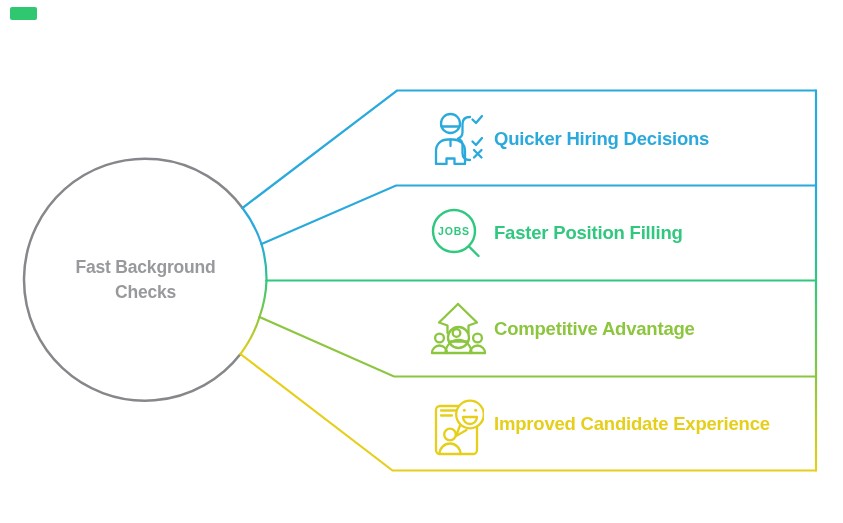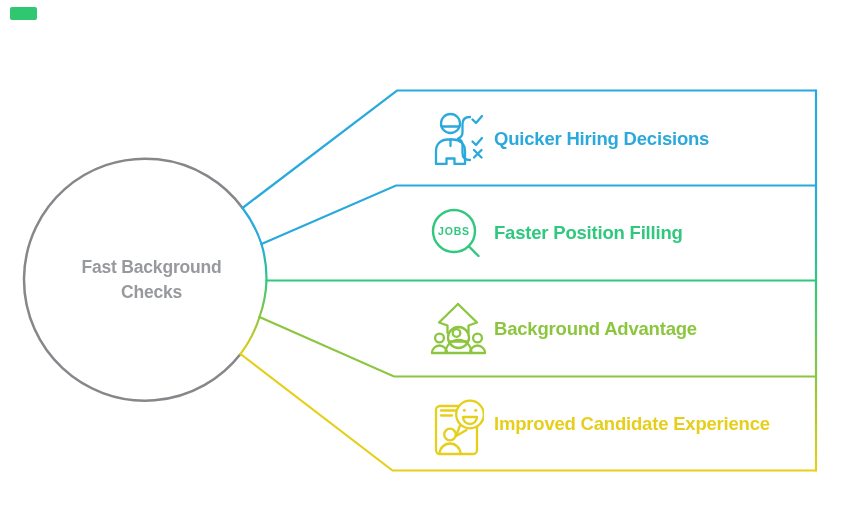--- a/index.html
+++ b/index.html
@@ -3,21 +3,21 @@
 <meta charset="utf-8">
 <style>
   html,body{margin:0;padding:0;background:#ffffff;}
   .stage{
     position:relative;width:843px;height:523px;background:#ffffff;overflow:hidden;
     font-family:"Liberation Sans","DejaVu Sans",sans-serif;
   }
   .accent-bar{position:absolute;left:10px;top:7px;width:27px;height:13px;border-radius:2px;}
   .layer{position:absolute;left:0;top:0;}
   .center-title{
-    position:absolute;left:64px;top:255px;width:175px;
+    position:absolute;left:58px;top:255px;width:175px;
     text-align:center;font-size:17.5px;font-weight:700;line-height:25px;letter-spacing:-0.2px;
   }
   .item-label{
     position:absolute;left:494px;transform:translateY(-50%);
     font-size:18.5px;font-weight:700;letter-spacing:-0.2px;white-space:nowrap;text-align:right;
   }
   .icon{position:absolute;}
   .icon *{vector-effect:none;}
   svg text.jobs{font-family:"Liberation Sans","DejaVu Sans",sans-serif;font-size:10.5px;font-weight:700;letter-spacing:0.8px;}
 </style>
@@ -112,21 +112,21 @@
     <circle cx="32.5" cy="41.5" r="10.5"></circle>
     <circle cx="30.5" cy="37" r="3.8"></circle>
     <path d="M23.5,45.5 H41.5"></path>
     <path d="M19.5,57 A13,13 0 0 1 45.5,57"></path>
     <circle cx="13.5" cy="42" r="4.4"></circle>
     <path d="M6,57 A7.5,7.5 0 0 1 21,57"></path>
     <circle cx="51.5" cy="42" r="4.4"></circle>
     <path d="M44,57 A7.5,7.5 0 0 1 59,57"></path>
     <path d="M6,57 H59"></path>
   </svg>
-  <div class="item-label" style="top: 328.5px; color: rgb(140, 198, 63);">Background Advantage</div>
+  <div class="item-label" style="top: 328.5px; color: rgb(140, 198, 63);">Competitive Advantage</div>
 
   <svg class="icon" style="left: 430px; top: 398px; color: rgb(230, 207, 27);" width="54" height="60" viewBox="0 0 54 60" fill="none" stroke="currentColor" stroke-width="2.3" stroke-linecap="round" stroke-linejoin="round">
     <rect x="6" y="8" width="41" height="48" rx="4"></rect>
     <path d="M11,12.5 H30"></path>
     <path d="M11,17.5 H22"></path>
     <circle cx="20" cy="36.5" r="5.8"></circle>
     <path d="M9.5,56 A10.5,10.5 0 0 1 30.5,56"></path>
     <path d="M30,27.5 L26,38 L36.5,32" fill="#ffffff"></path>
     <circle cx="40" cy="16.5" r="13.8" fill="#ffffff"></circle>
     <circle cx="34.3" cy="12.3" r="1.5" fill="currentColor" stroke="none"></circle>

